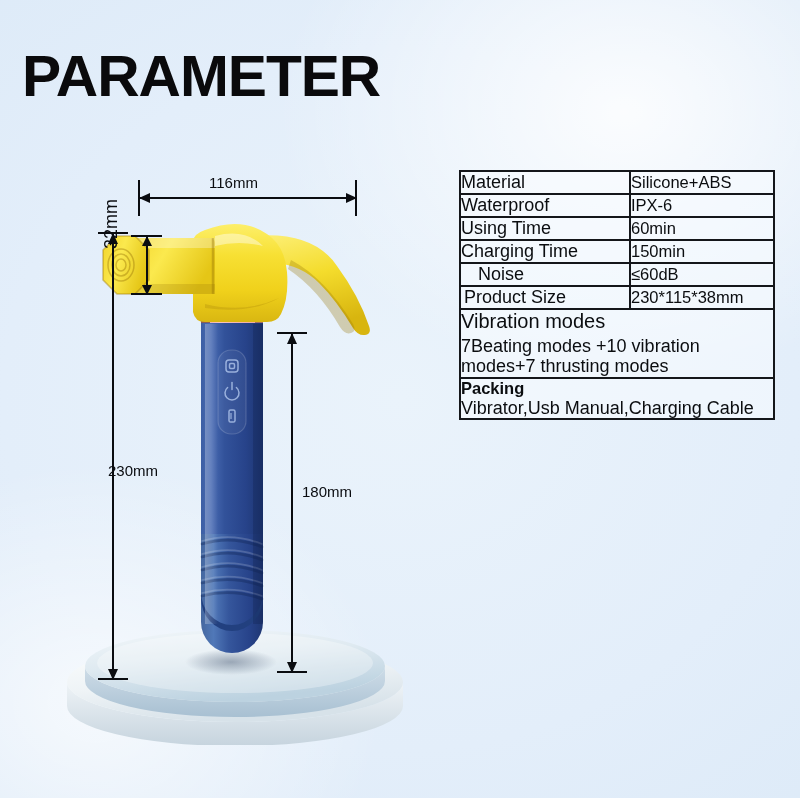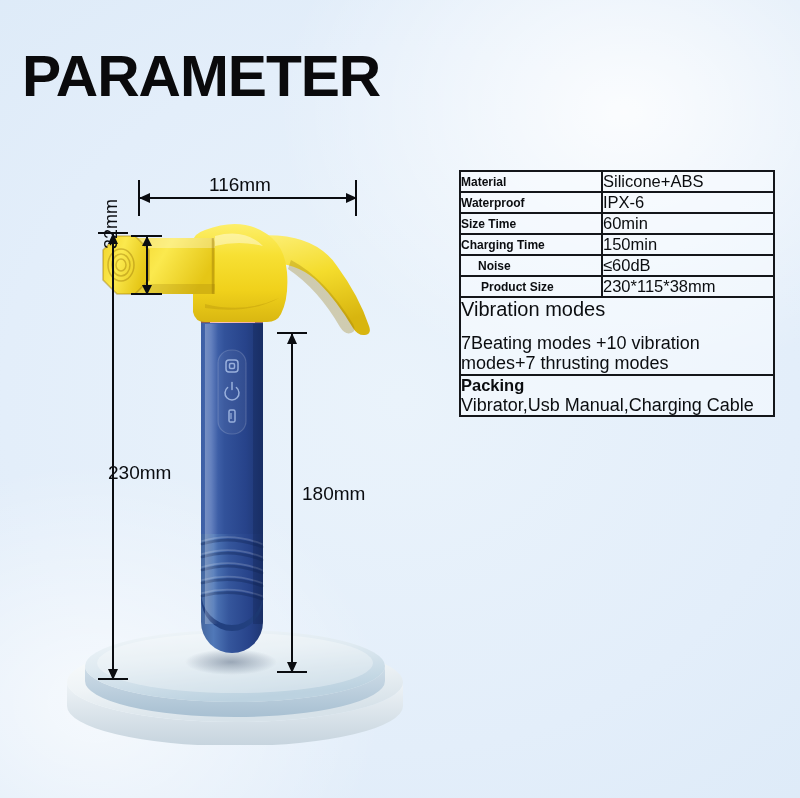--- a/index.html
+++ b/index.html
@@ -46,58 +46,57 @@
     border-collapse: collapse;
     background: rgba(247,251,255,0.55);
   }
   .spec-table td {
     border: 2px solid #14161a;
     padding: 0;
     vertical-align: middle;
     color: #0b0d10;
   }
   .cell-label {
-    width: 142px;
-    font-size: 12px;
+    width: 170px;
+    font-size: 18px;
     padding: 7px 0 7px 13px;
     white-space: nowrap;
-    font-weight: bold;
   }
   .cell-value {
     font-size: 16.5px;
     padding: 7px 0 7px 11px;
     white-space: nowrap;
   }
   .row-noise .cell-label { padding-left: 17px; border-radius: 10px; }
-  .row-size  .cell-label { padding-left: 20px; }
+  .row-size  .cell-label { padding-left: 3px; }
 
   .cell-block {
     padding: 5px 0 6px 9px;
     line-height: 1.14;
   }
   .block-title {
     font-size: 20px;
     display: block;
-    margin-bottom: 12px;
+    margin-bottom: 3px;
   }
   .block-body {
     font-size: 18px;
     display: block;
     white-space: pre-line;
   }
   .block-title-sm {
     font-size: 16.5px;
     display: block;
     font-weight: bold;
   }
 
   
   .dim-label {
     position: absolute;
-    font-size: 19px;
+    font-size: 15px;
     color: #0a0c10;
     white-space: nowrap;
   }
   #dim-116 { left: 209px; top: 174px; }
   #dim-32  {
     left: 101px; top: 249px;
     transform: rotate(-90deg);
     transform-origin: left top;
     font-size: 18px;
   }
@@ -350,21 +349,21 @@
     <tbody>
       <tr>
         <td class="cell-label">Material</td>
         <td class="cell-value">Silicone+ABS</td>
       </tr>
       <tr>
         <td class="cell-label">Waterproof</td>
         <td class="cell-value">IPX-6</td>
       </tr>
       <tr>
-        <td class="cell-label">Size Time</td>
+        <td class="cell-label">Using Time</td>
         <td class="cell-value">60min</td>
       </tr>
       <tr>
         <td class="cell-label">Charging Time</td>
         <td class="cell-value">150min</td>
       </tr>
       <tr class="row-noise">
         <td class="cell-label">Noise</td>
         <td class="cell-value">≤60dB</td>
       </tr>

